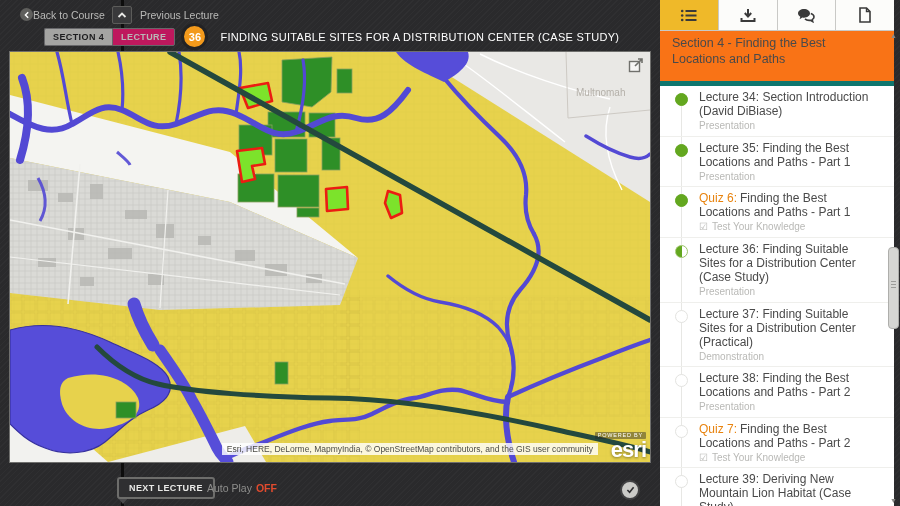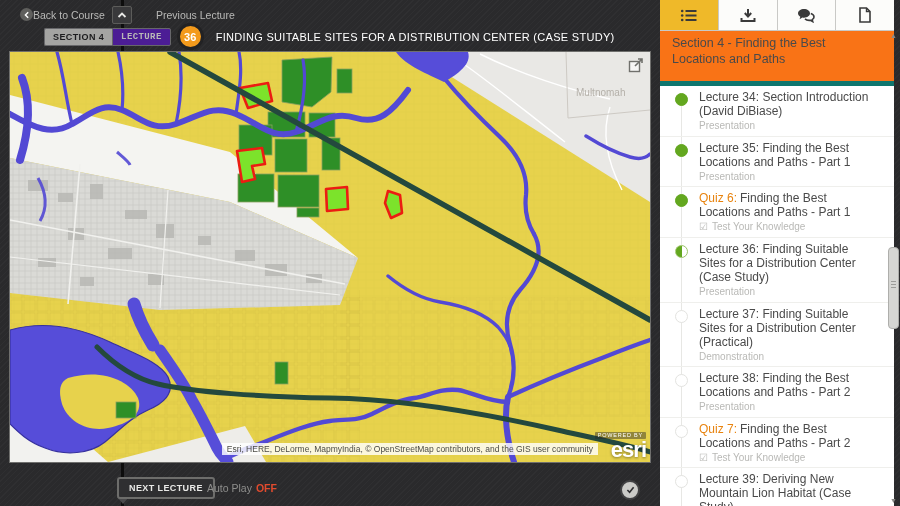--- a/index.html
+++ b/index.html
@@ -11,26 +11,26 @@
     -webkit-font-smoothing:antialiased;
   }
   .page{width:900px;height:506px;position:relative;overflow:hidden;}
 
   
   .timeline{position:absolute;left:121px;width:3px;background:#0d0d0d;z-index:1;}
   .timeline.top{top:0;height:52px;}
   .timeline.bottom{top:462px;height:44px;}
   .back-btn{position:absolute;left:20px;top:8px;display:flex;align-items:center;gap:0;color:#b9b9b7;font-size:10.5px;cursor:pointer;z-index:3;}
   .back-ico{width:13px;height:13px;border-radius:50%;background:#5f5f5d;display:flex;align-items:center;justify-content:center;}
-  .prev-btn{position:absolute;left:112px;top:6px;display:flex;align-items:center;gap:24px;color:#b9b9b7;font-size:10.5px;cursor:pointer;z-index:3;}
+  .prev-btn{position:absolute;left:112px;top:6px;display:flex;align-items:center;gap:8px;color:#b9b9b7;font-size:10.5px;cursor:pointer;z-index:3;}
   .chev-box{width:18px;height:16px;background:#39393b;border:1px solid #5c5c5a;border-radius:2px;display:flex;align-items:center;justify-content:center;}
   .lecture-row{position:absolute;left:20px;top:23px;display:flex;align-items:center;z-index:3;}
   .badge{font-size:9px;font-weight:bold;letter-spacing:.4px;padding:3px 8px;border:1px solid #67676a;}
   .badge.section{background:#a4a4a2;color:#1c1c1e;border-right:none;border-radius:2px 0 0 2px;margin-left:24px;}
-  .badge.lecture{background:#4c1d95;color:#b9b9b7;border-radius:0 2px 2px 0;font-family:Liberation Mono, monospace;}
+  .badge.lecture{background:#be185d;color:#b9b9b7;border-radius:0 2px 2px 0;}
   .lecture-num{width:21px;height:21px;border-radius:50%;background:#f39a1c;border:3px solid #222224;color:#fff;
     font-size:11px;font-weight:bold;display:flex;align-items:center;justify-content:center;margin-left:6px;z-index:4;}
   .lecture-title{color:#ffffff;font-size:11px;font-weight:normal;letter-spacing:.3px;margin-left:12px;}
 
   
   .map-frame{position:absolute;left:10px;top:52px;width:640px;height:410px;outline:1px solid #6f6f6d;background:#e7d24c;z-index:2;}
   .map-frame svg.mapsvg{display:block;width:640px;height:410px;}
   .map-expand{position:absolute;top:5px;right:6px;width:16px;height:16px;opacity:.85;cursor:pointer;}
   .attribution{position:absolute;right:52px;bottom:7px;background:rgba(255,255,255,.82);color:#4b4b46;
     font-size:8.5px;padding:1px 5px;white-space:nowrap;}

